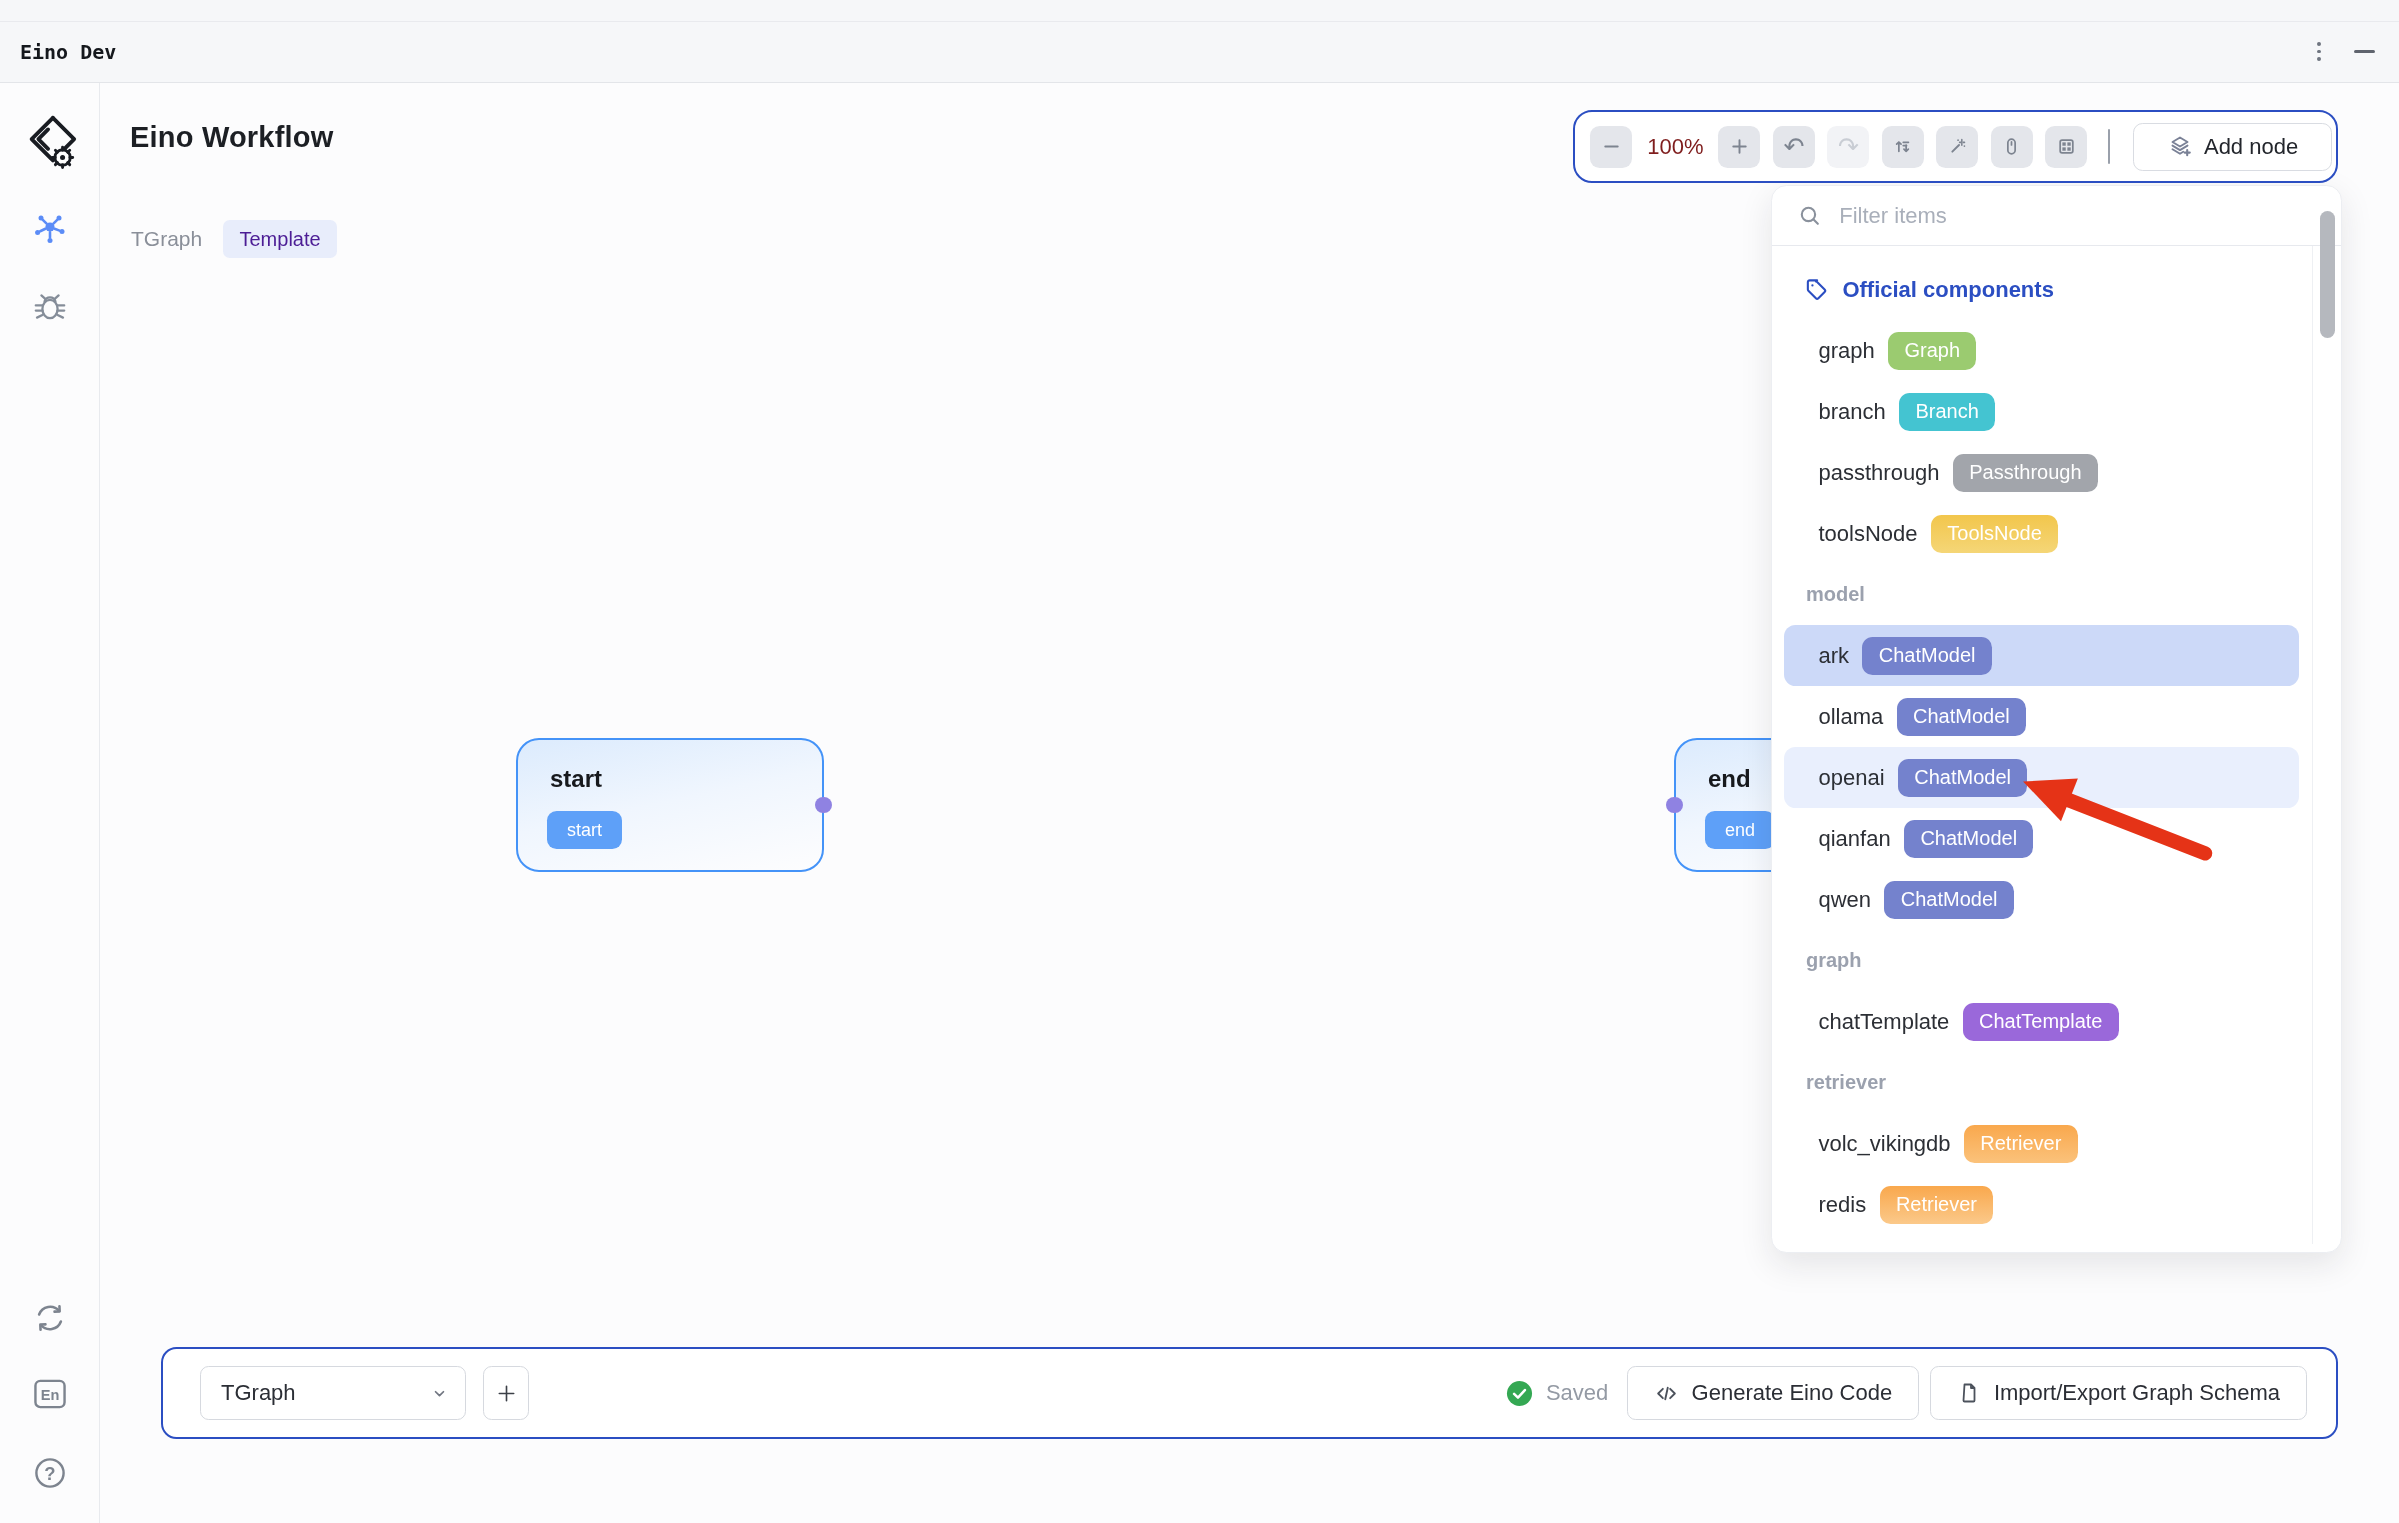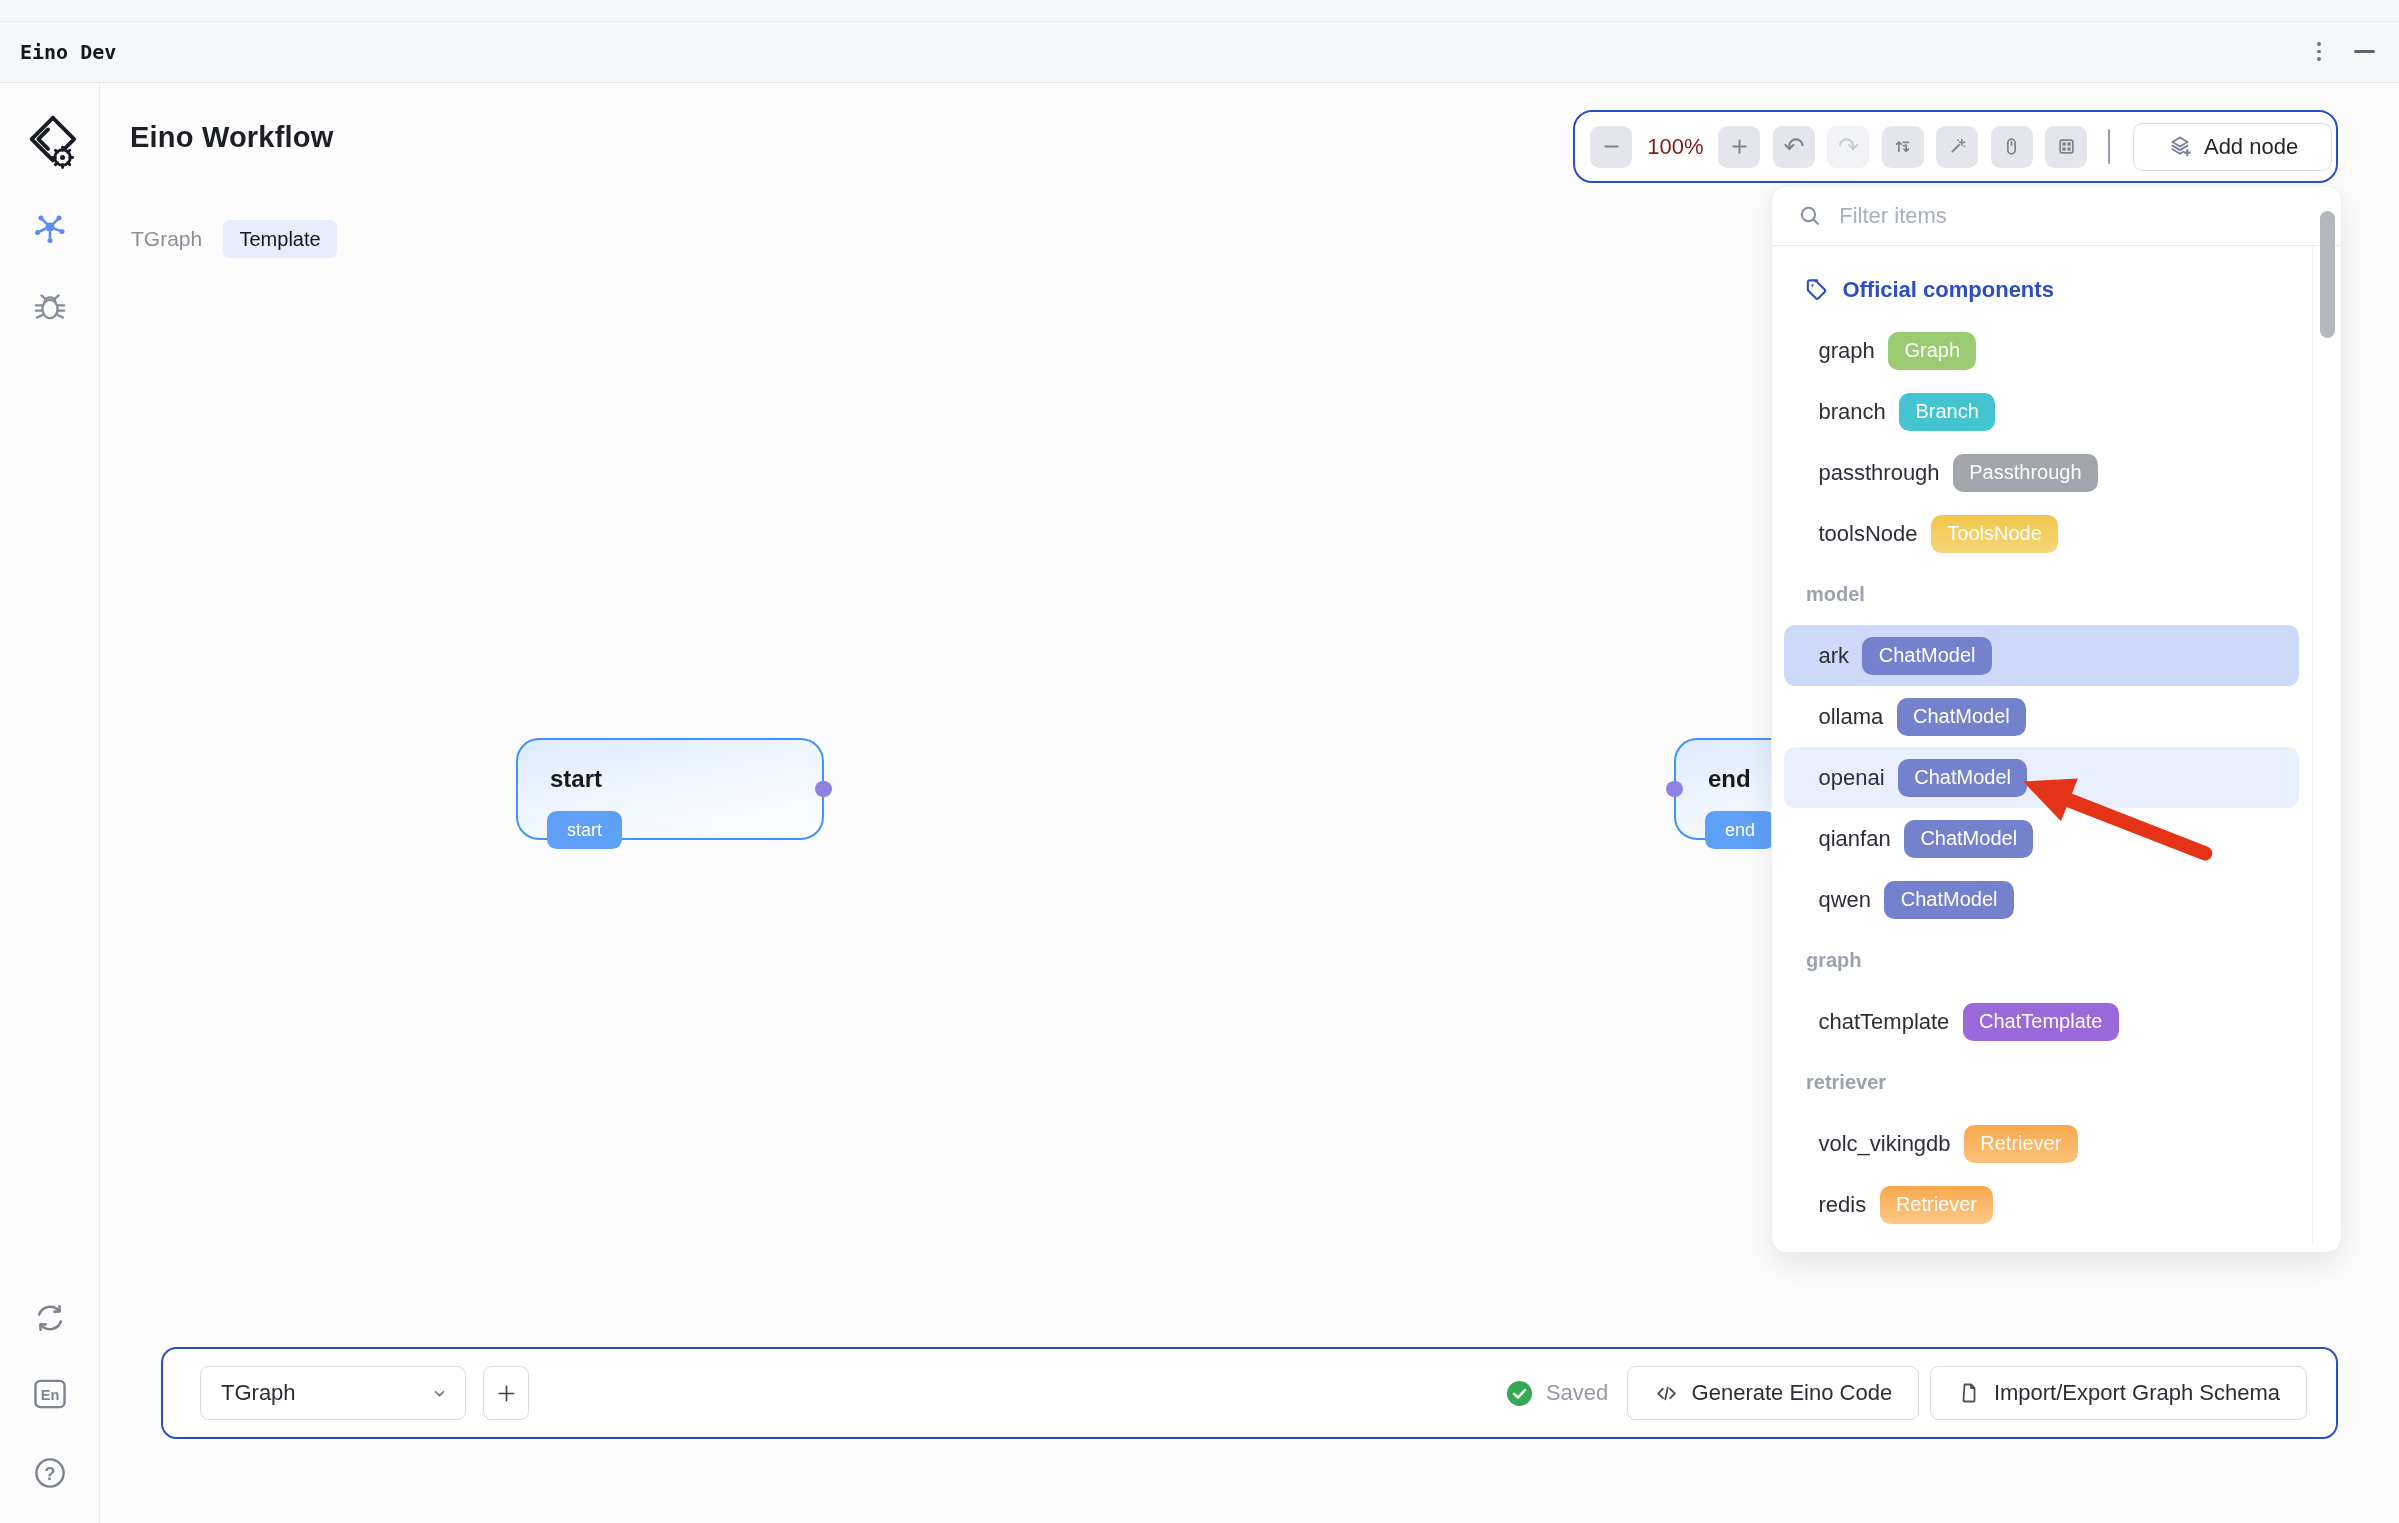--- a/index.html
+++ b/index.html
@@ -20,24 +20,24 @@
   
   .app { display:flex; height:1441px; }
   .sidebar { position:relative; width:100px; background:#fcfcfd; border-right:1px solid #e8eaee; flex:none; }
   .sb-ic { position:absolute; left:50%; transform:translate(-50%,-50%); display:flex; align-items:center; justify-content:center; cursor:pointer; }
   .main { position:relative; flex:1; background:#fcfcfd; }
 
   
   .page-title { position:absolute; left:30px; top:38px; font-size:29px; font-weight:700; color:#1c1f24; letter-spacing:0.2px; }
   .subhead { position:absolute; left:31px; top:137px; display:flex; align-items:center; gap:21px; }
   .graph-name { font-size:21px; color:#8a8f99; }
-  .template-pill { font-size:20px; color:#0f172a; background:#e8edfb; border-radius:6.7px; padding:7.7px 16.3px; }
-
-  
-  .node { position:absolute; width:308px; height:102px; border:2.9px solid var(--node-border); border-radius:23px;
+  .template-pill { font-size:20px; color:#4c1d95; background:#e8edfb; border-radius:6.7px; padding:7.7px 16.3px; }
+
+  
+  .node { position:absolute; width:308px; height:134px; border:2.9px solid var(--node-border); border-radius:23px;
           background:linear-gradient(168deg,#dcebfd 0%, #f0f6fe 48%, #fdfdfe 100%); z-index:1; }
   .start-node { left:416px; top:655px; }
   .end-node { left:1574px; top:655px; }
   .node-title { position:absolute; left:32px; top:25px; font-size:24px; font-weight:700; color:#17191d; }
   .node-badge { position:absolute; left:29px; top:71px; background:var(--node-badge); color:#fff;
                 font-size:18px; border-radius:9.6px; padding:8.6px 20px; }
   .port { position:absolute; top:50%; width:16.3px; height:16.3px; margin-top:-8.2px; border-radius:50%; background:var(--port); }
   .port-right { right:-9.6px; }
   .port-left { left:-9.6px; }
 

